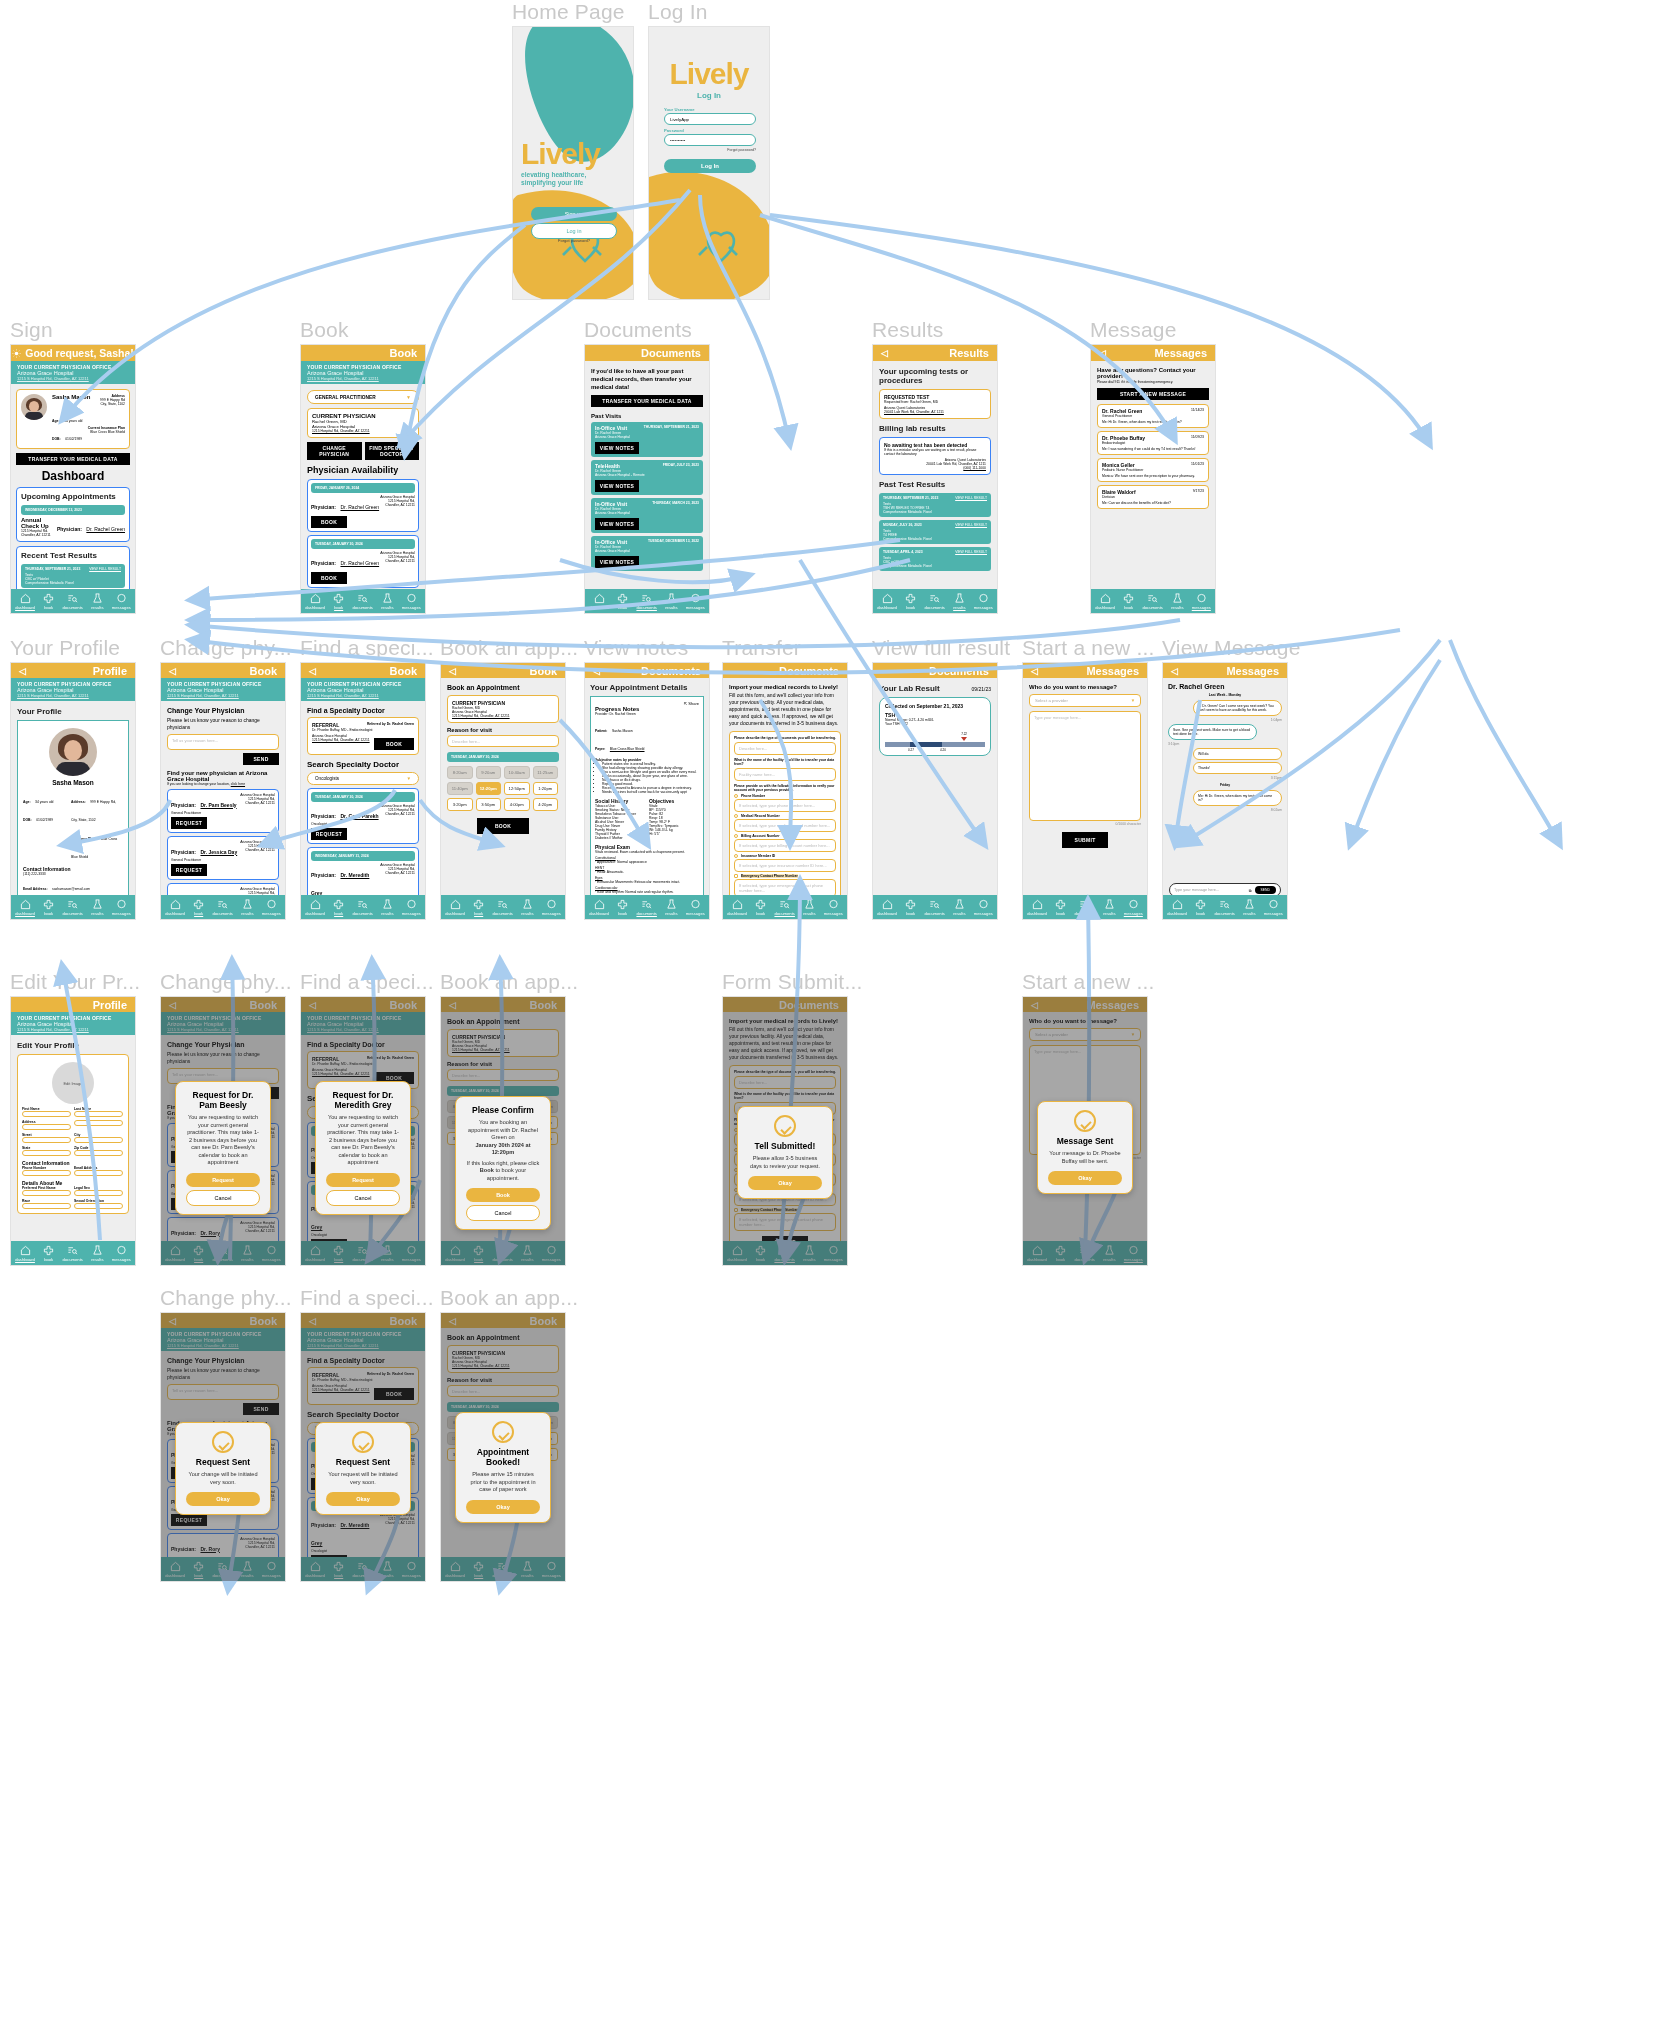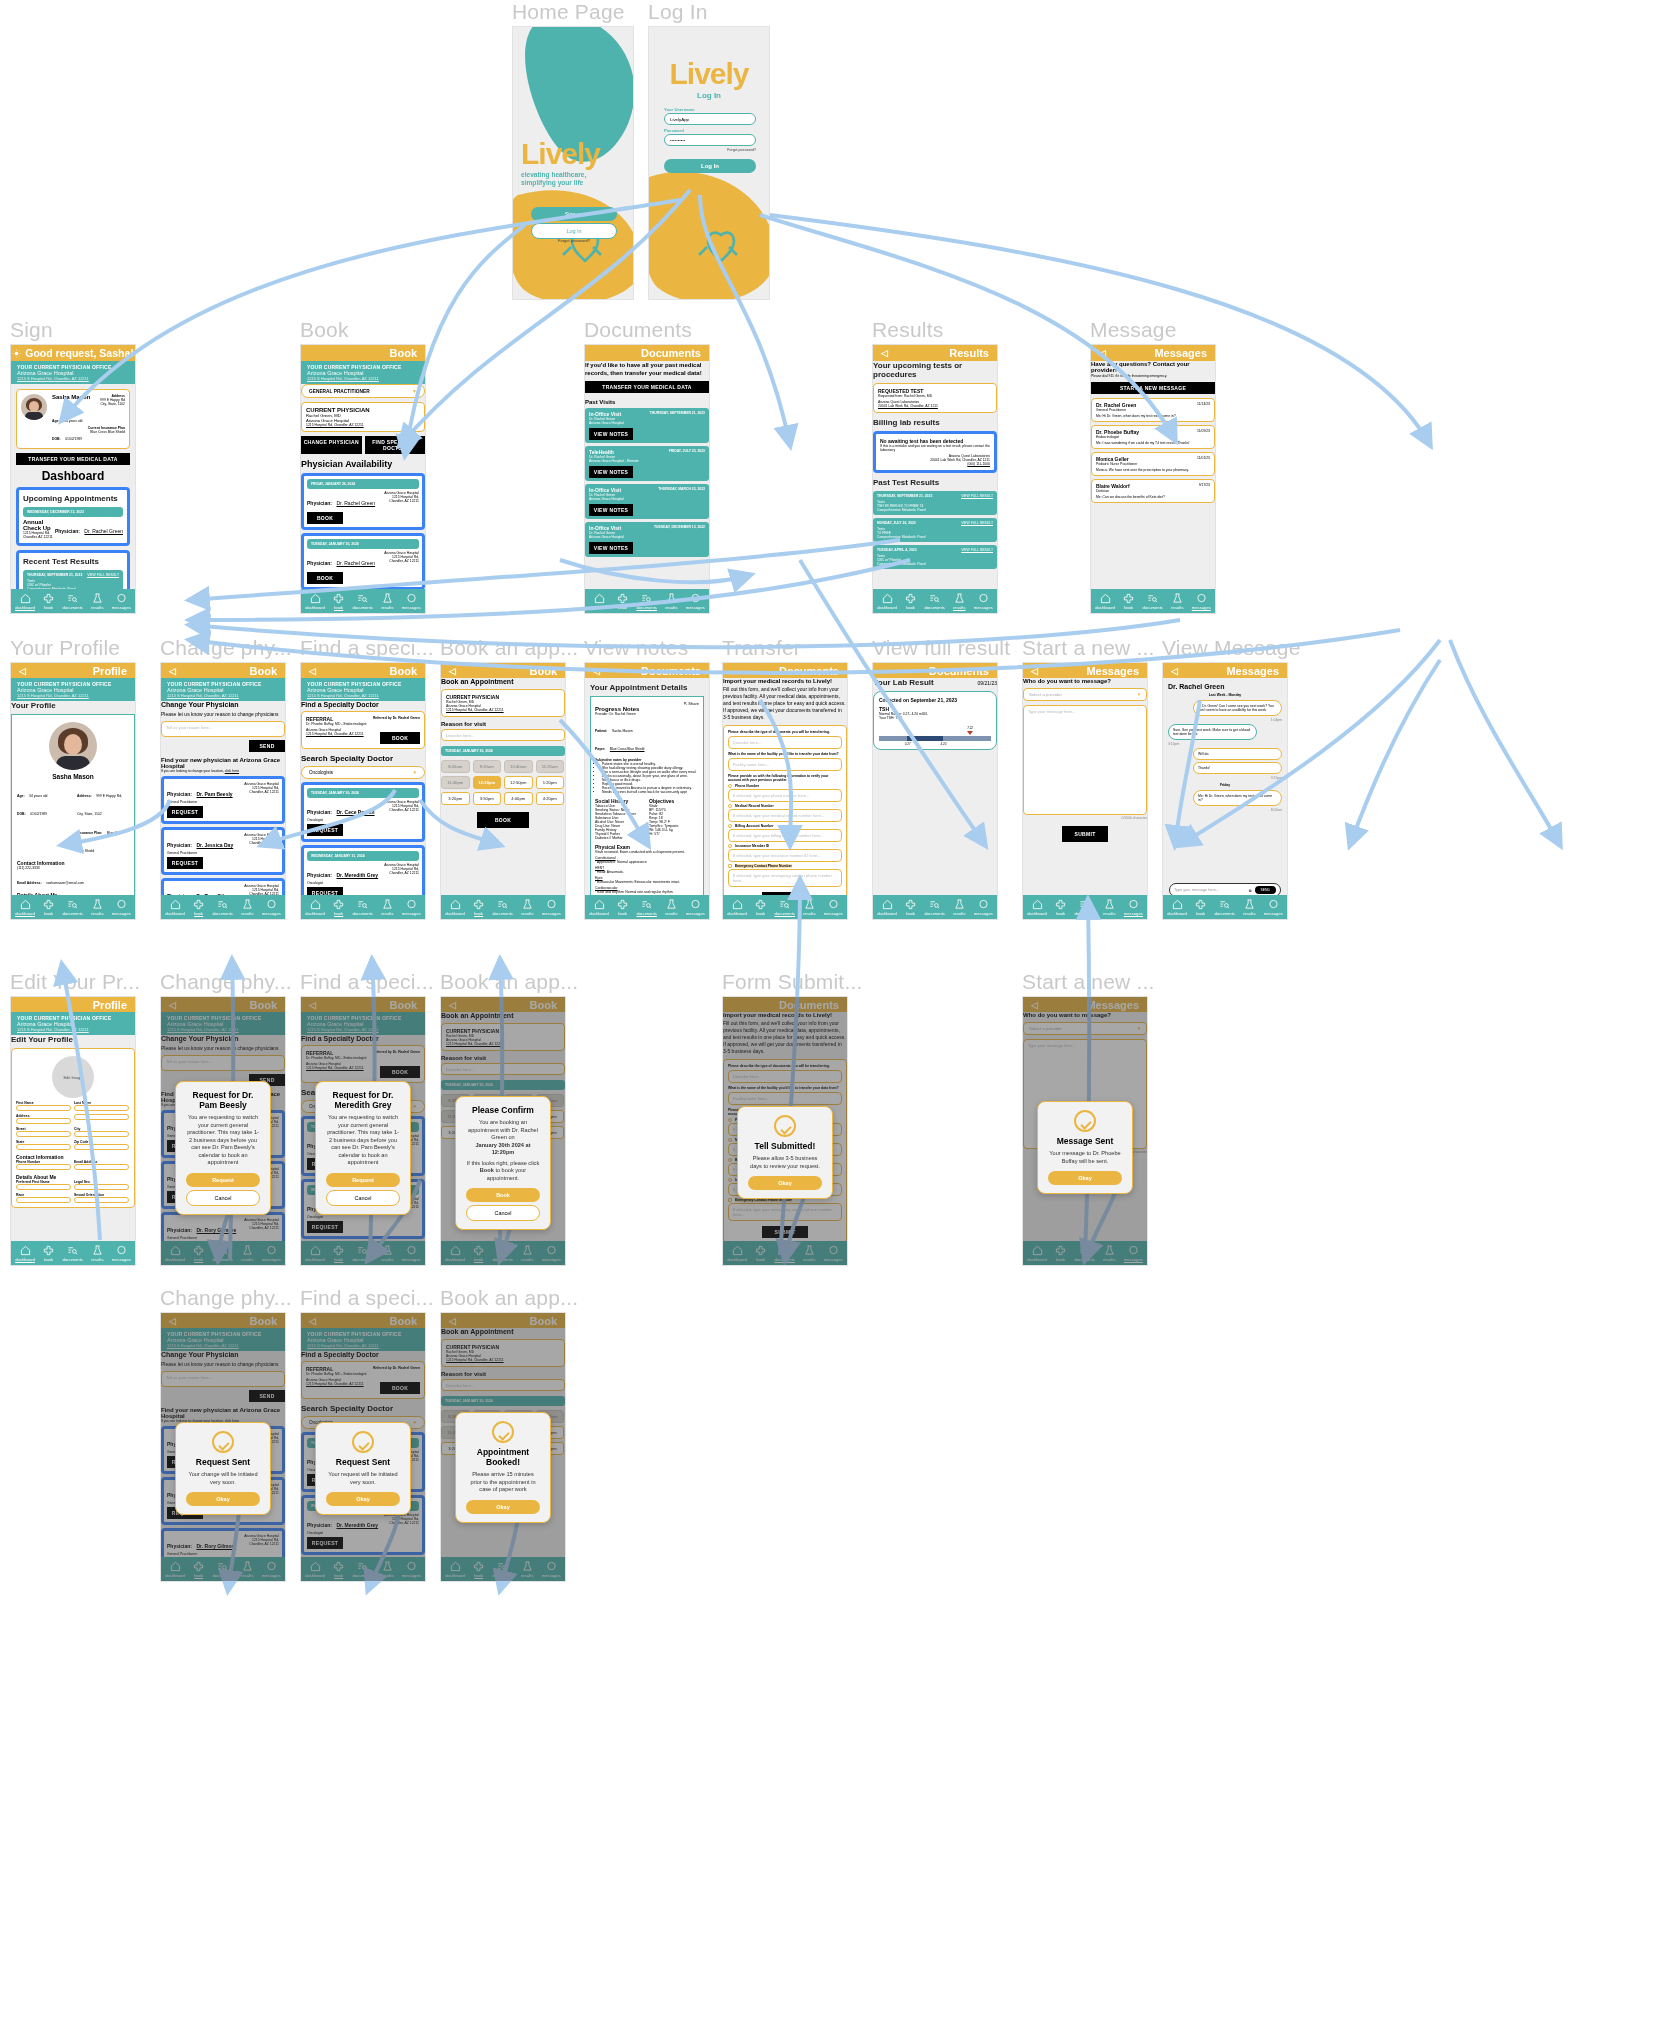--- a/index.html
+++ b/index.html
@@ -20,25 +20,25 @@
   .dim::after{ content:""; position:absolute; inset:0; background:rgba(60,60,60,.45); z-index:20;}
   
   .topbar{ background:#eab540; color:#fff; display:flex; align-items:center; padding:0 8px; font-weight:bold;}
   .topbar .back{ font-size:9px; }
   .topbar .ttl{ margin-left:auto; font-size:11px;}
   .greet{ background:#eab540;color:#fff;display:flex;align-items:center;justify-content:center;gap:4px;font-weight:bold;font-size:10.5px;}
   .office{ background:#4eb3ad; color:#fff; padding:3px 6px; }
   .office .lbl{ font-size:5px; font-weight:bold; letter-spacing:.2px;}
   .office .h{ font-size:5.5px; opacity:.95;}
   .office .a{ font-size:4px; text-decoration:underline; opacity:.85;}
-  .body{ position:relative;}
+  .body{ padding:6px; position:relative;}
   .h2{ font-weight:bold; font-size:8px; color:#222; margin-bottom:4px;}
   .h1c{ font-weight:bold; font-size:12px; text-align:center; margin:4px 0;}
   .cardY{ border:1px solid #eab540; border-radius:4px; background:#fff; padding:4px;}
-  .cardT{ border:3px solid #3b82f6; border-radius:4px; background:#fff; padding:4px;}
+  .cardT{ border:1px solid #3b82f6; border-radius:4px; background:#fff; padding:4px;}
   .blackbtn{ background:#000; color:#fff; text-align:center; font-size:5px; font-weight:bold;
              padding:3px 0; letter-spacing:.3px;}
   .tealblock{ background:#4eb3ad; color:#fff; border-radius:3px; padding:3px 4px;}
   .tabbar{ position:absolute; left:0; bottom:0; width:100%; background:#4eb3ad; color:#fff;
            display:flex; justify-content:space-around; align-items:center; padding:4px 0 3px;}
   .tab{ display:flex; flex-direction:column; align-items:center; gap:1px; font-size:4.2px;}
   .tab svg{ width:11px; height:11px; }
   .tab.active span{ text-decoration:underline; }
   .tiny{ font-size:4.2px; }
   .xtiny{ font-size:3.4px; }

